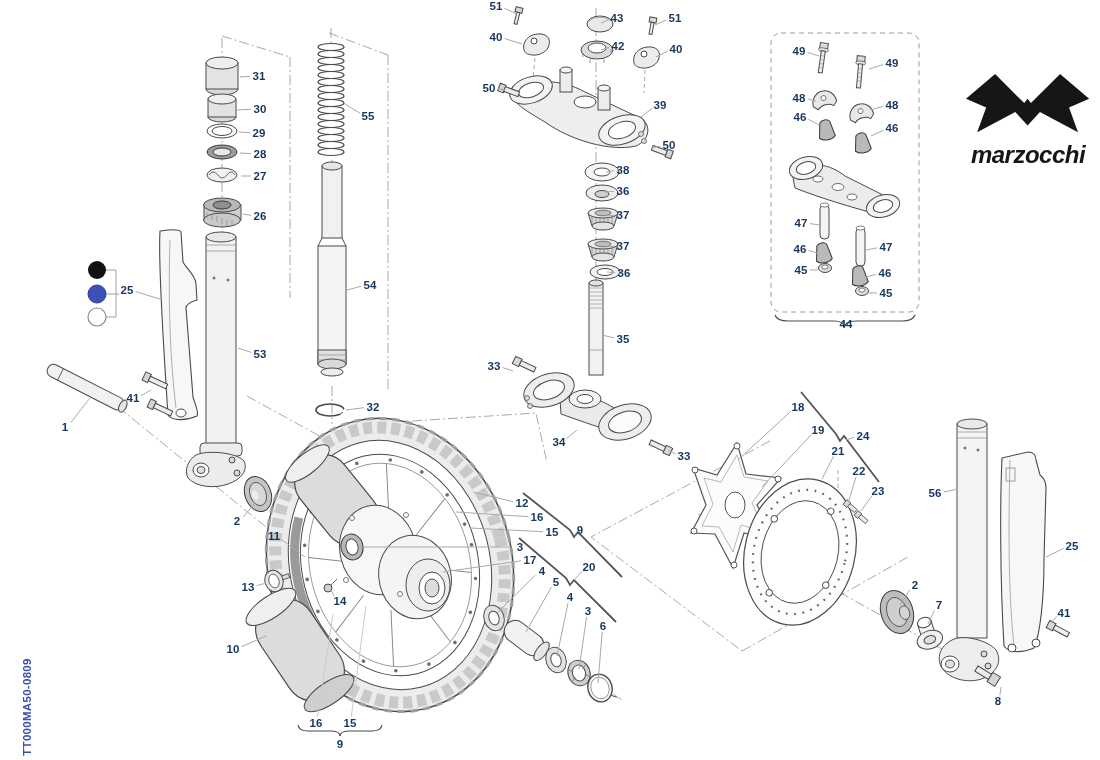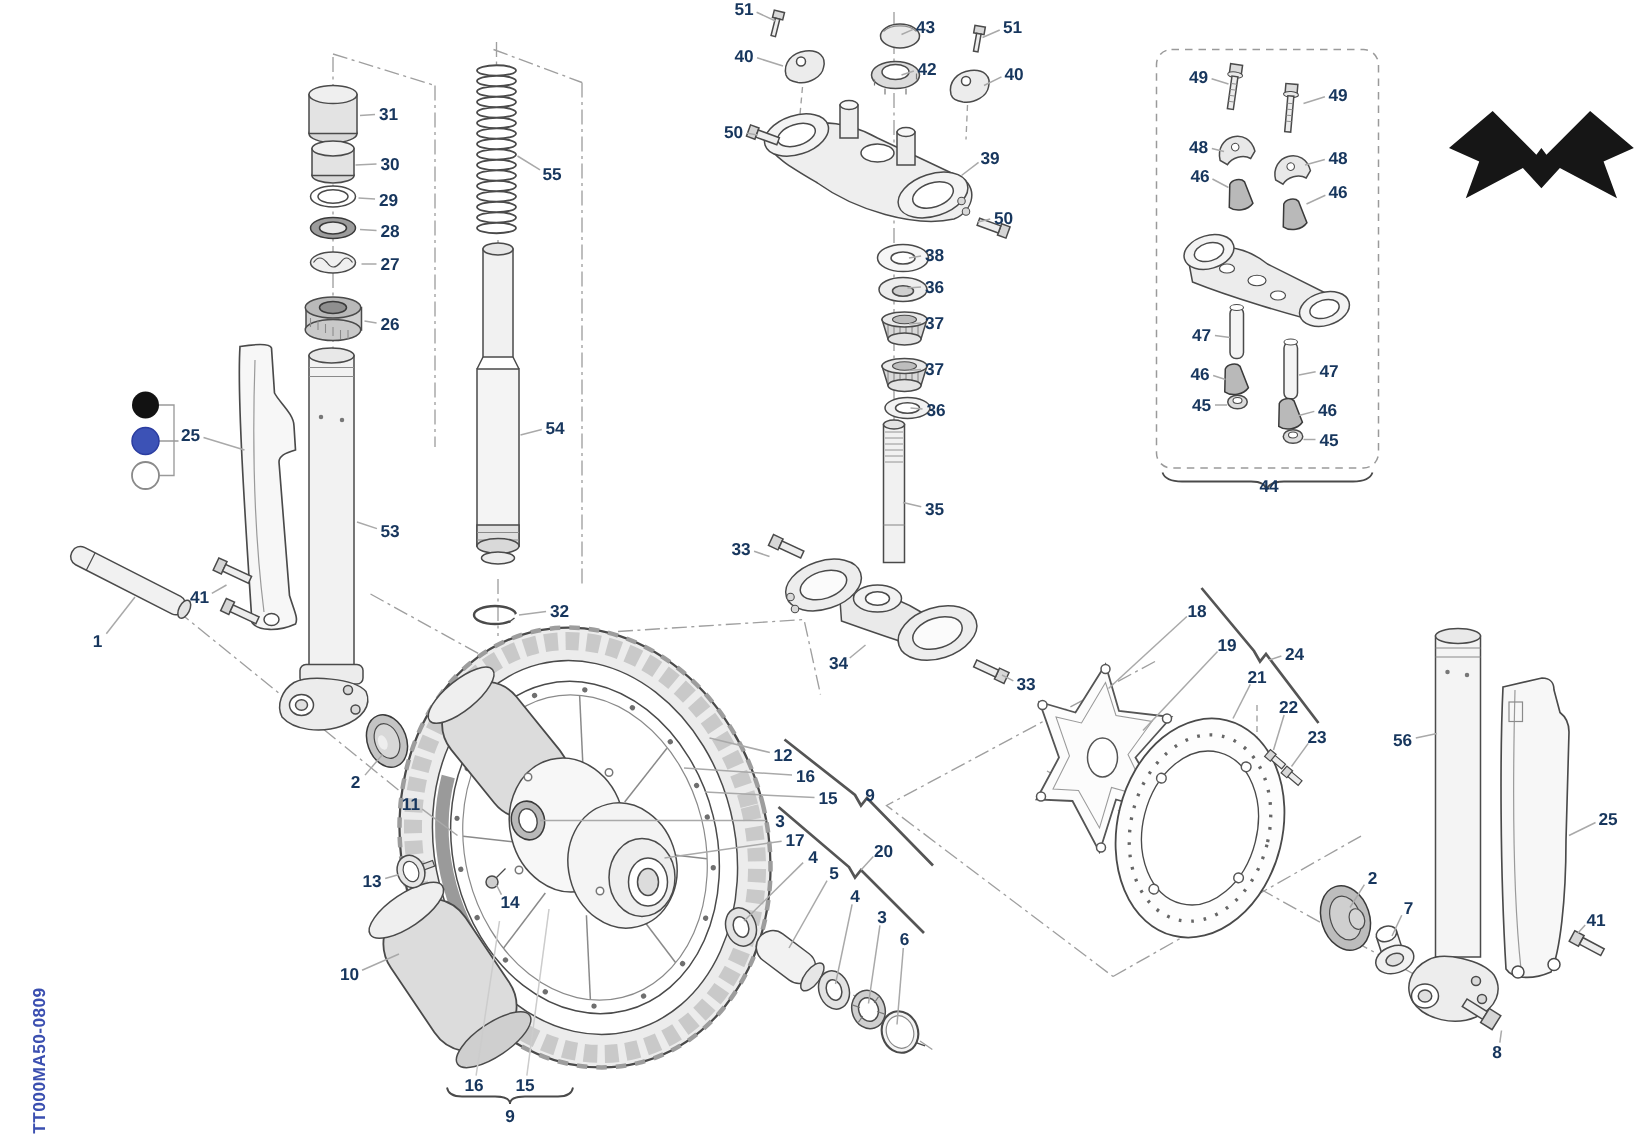--- a/index.html
+++ b/index.html
@@ -621,13 +621,14 @@
         <text x="935" y="493" dy="0.35em" text-anchor="middle" class="callout">56</text>
         <text x="915" y="585" dy="0.35em" text-anchor="middle" class="callout">2</text>
         <text x="939" y="605" dy="0.35em" text-anchor="middle" class="callout">7</text>
         <text x="1072" y="546" dy="0.35em" text-anchor="middle" class="callout">25</text>
         <text x="1064" y="613" dy="0.35em" text-anchor="middle" class="callout">41</text>
         <text x="998" y="701" dy="0.35em" text-anchor="middle" class="callout">8</text>
       </g>
 </svg>
 
 <div class="code">TT000MA50-0809</div>
+<div class="wordmark">marzocchi</div>
 </div>
 
 </body></html>

